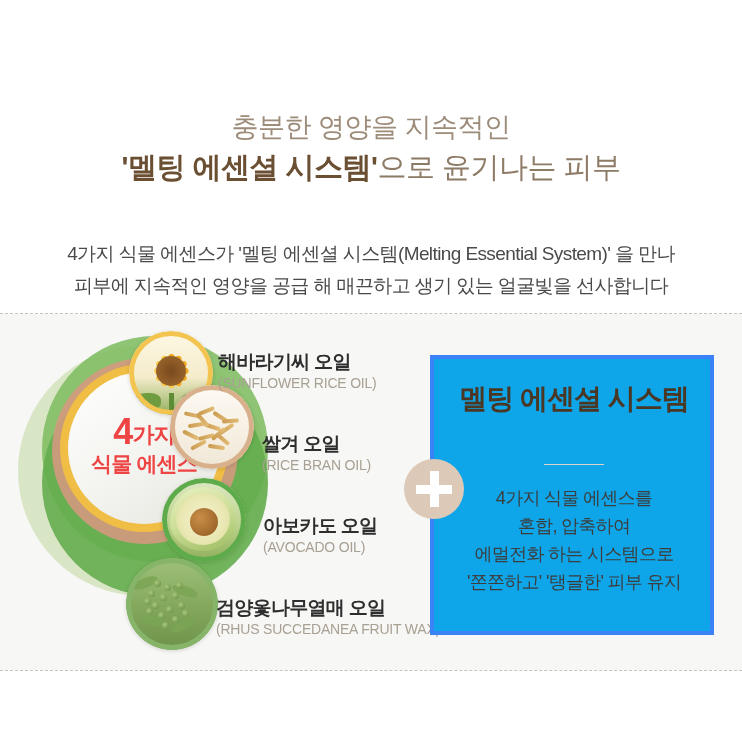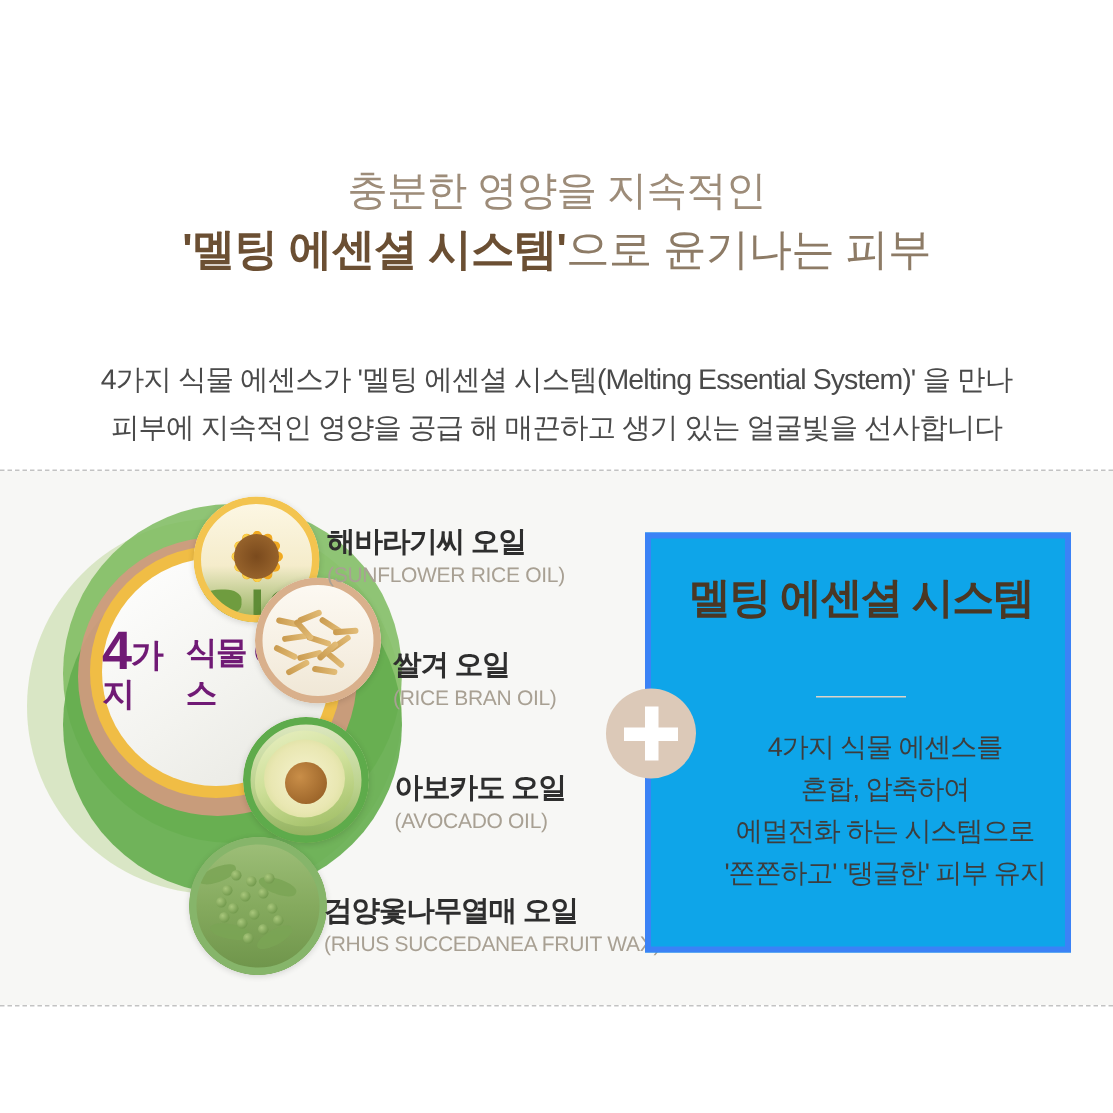--- a/index.html
+++ b/index.html
@@ -73,22 +73,22 @@
   .ring-gold{
     left:60px;top:50px;width:168px;height:168px;
     background:#f0bd45;
   }
   .ring-gold-in{
     left:68px;top:58px;width:152px;height:152px;
     background:linear-gradient(145deg,#ffffff 0%,#f3f3ef 55%,#e7e7e1 100%);
   }
   .ring-core-label{
     position:absolute;left:68px;top:58px;width:152px;height:152px;
-    display:flex;flex-direction:row;align-items:center;justify-content:center;
-    color:#701a75;letter-spacing:-0.8px;
+    display:flex;flex-direction:column;align-items:center;justify-content:center;
+    color:#ef4444;letter-spacing:-0.8px;
   }
   .core-l1{font-size:22px;line-height:26px;font-weight:bold;}
   .core-l1 .big{font-size:36px;font-weight:bold;vertical-align:-2px;}
   .core-l2{font-size:21px;line-height:27px;font-weight:bold;margin-top:2px;}
 
   
   .bubble{
     position:absolute;border-radius:50%;overflow:hidden;
     box-shadow:0 1px 4px rgba(0,0,0,.14);
   }
@@ -158,21 +158,21 @@
   .rb-sub{
     position:absolute;left:0;top:59px;width:280px;text-align:center;
     font-size:16px;line-height:22px;color:#4a4a4a;letter-spacing:-0.4px;
     white-space:nowrap;
   }
   .rb-rule{
     position:absolute;left:110px;top:105px;width:60px;height:0;
     border-top:1px solid #ddd4c8;
   }
   .rb-body{
-    position:absolute;left:16px;top:125px;width:280px;text-align:center;
+    position:absolute;left:0;top:125px;width:280px;text-align:center;
     font-size:18px;line-height:28px;color:#3d3d3d;letter-spacing:-0.7px;
   }
   .rb-body span{display:block;white-space:nowrap;}
 
   .plusbadge{
     position:absolute;left:404px;top:459px;width:60px;height:60px;
     border-radius:50%;background:#dcc9b8;
   }
   .plusbadge .h{
     position:absolute;left:12px;top:26px;width:36px;height:9px;background:#ffffff;

